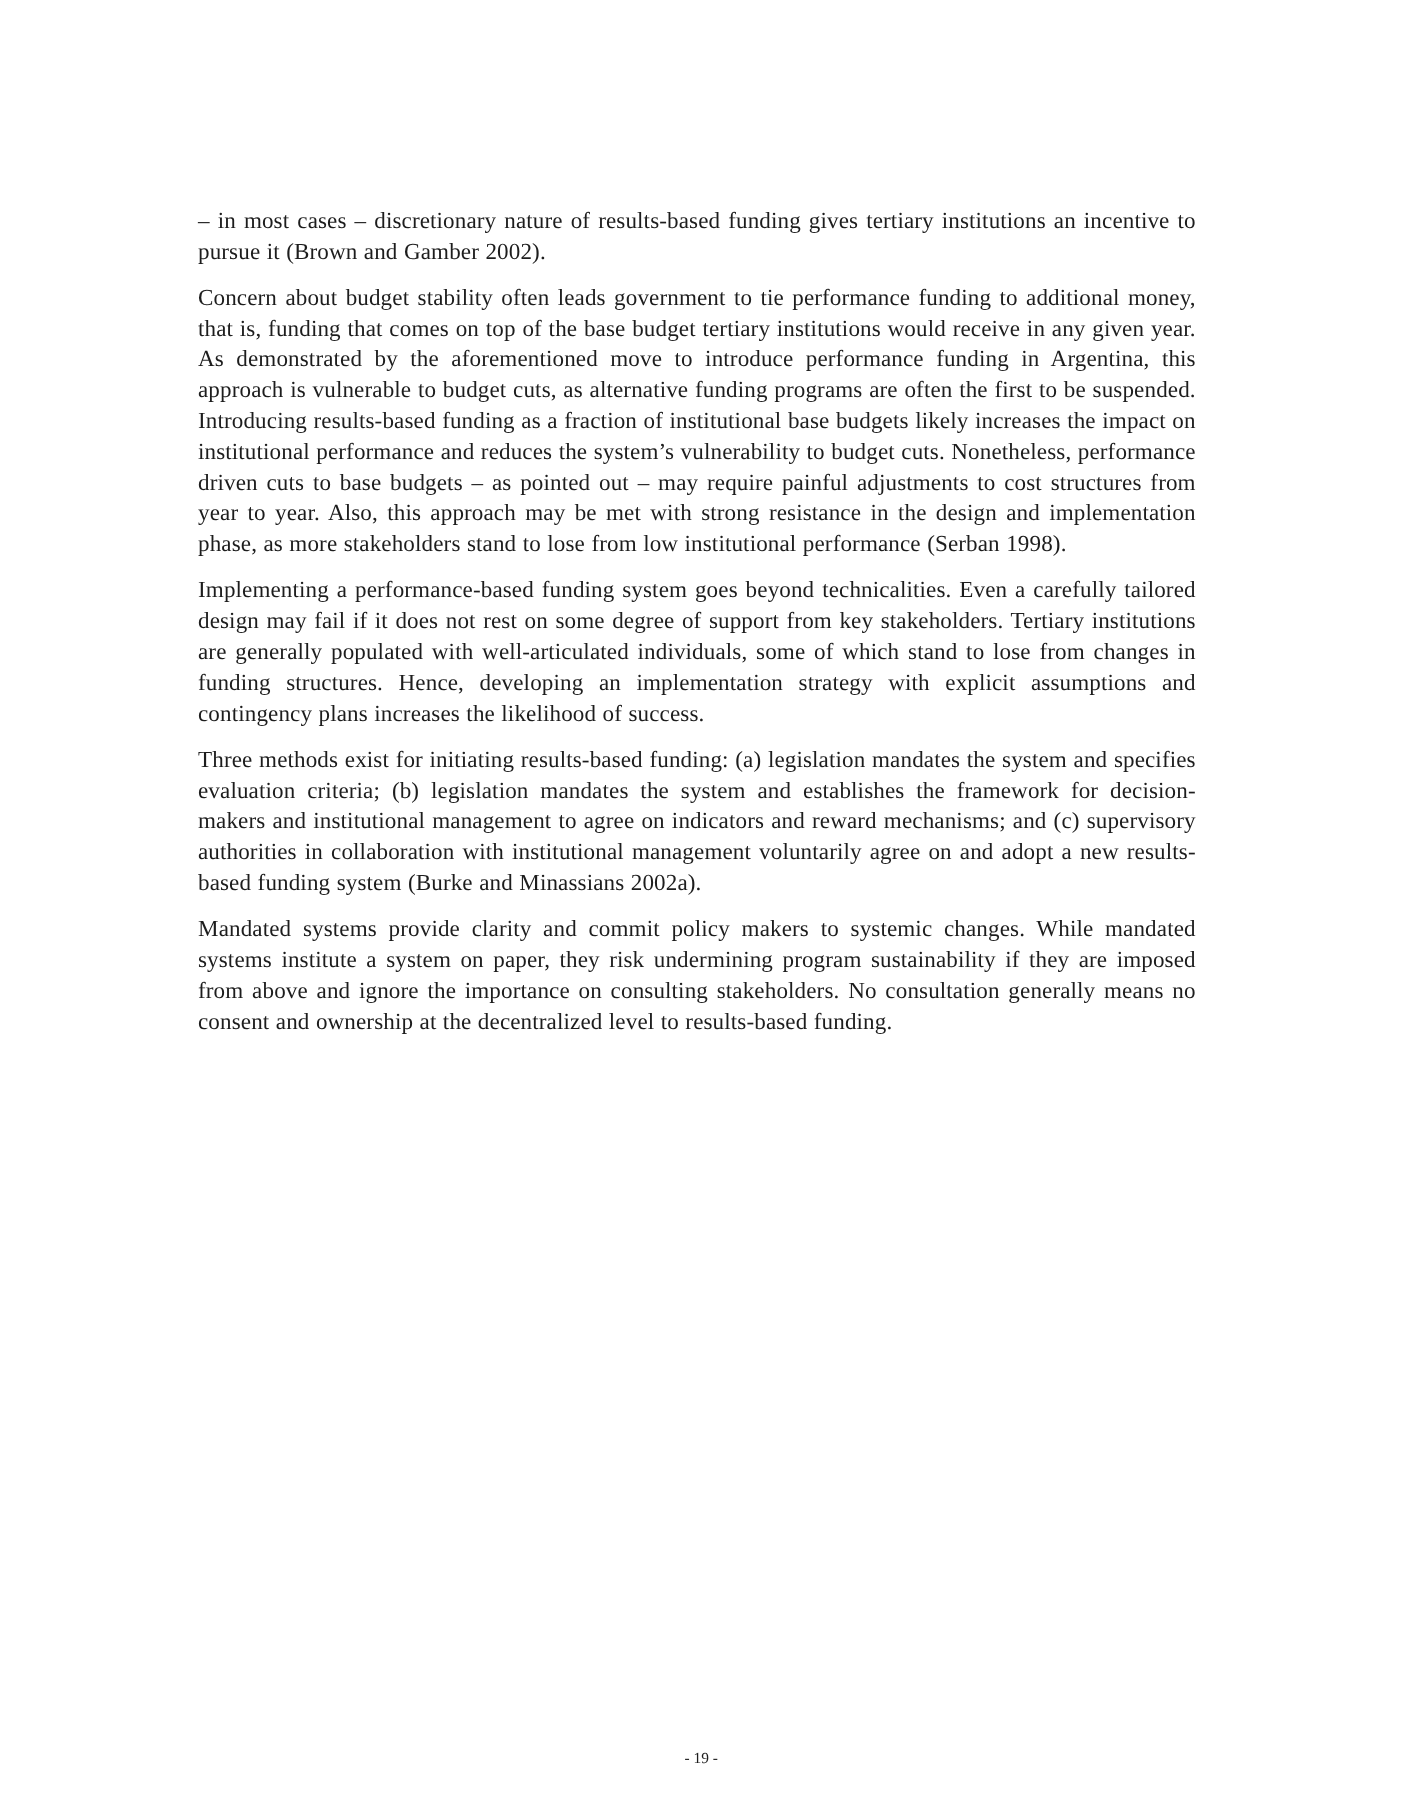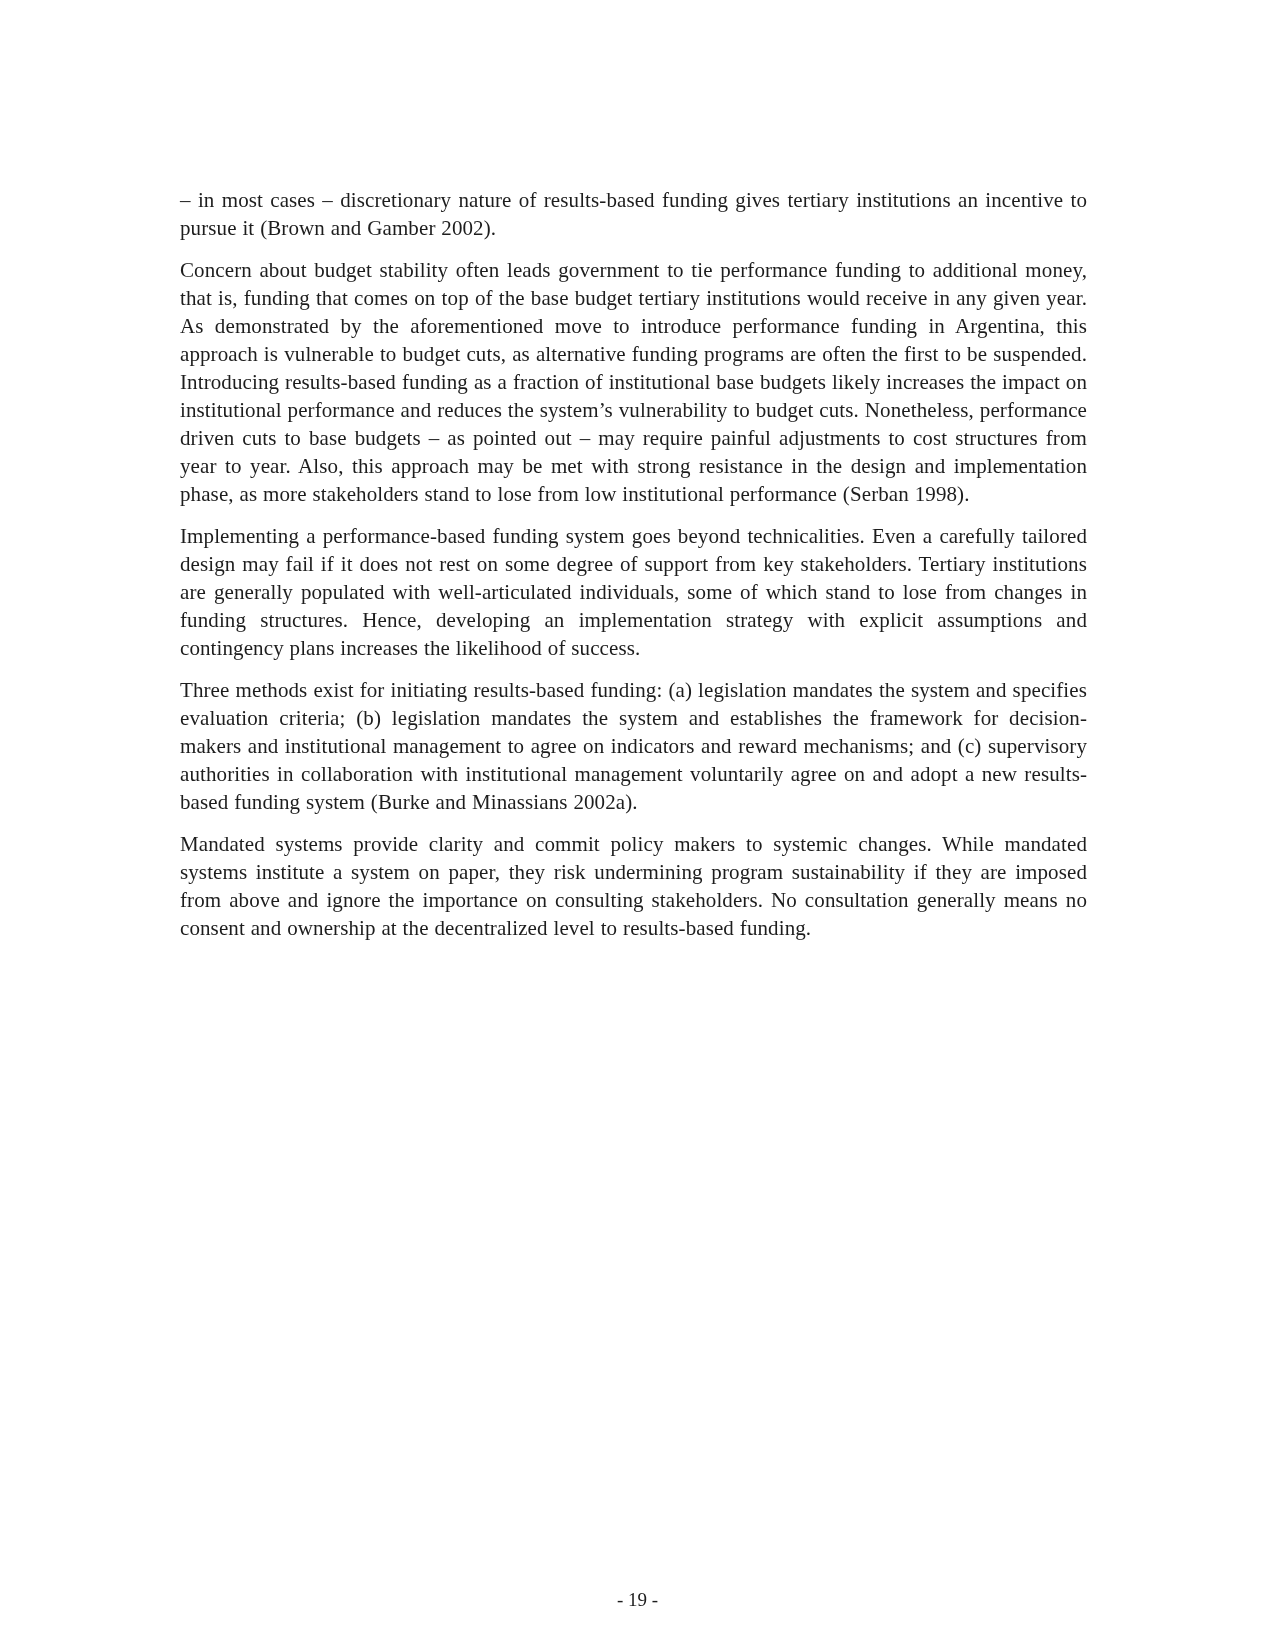--- a/index.html
+++ b/index.html
@@ -40,21 +40,21 @@
     font-variant: small-caps;
     letter-spacing: 1px;
     color: #161616;
   }
   .footer {
     position: absolute;
     left: 0;
     top: 1546px;
     width: 1275px;
     text-align: center;
-    font-size: 19px;
+    font-size: 14px;
     line-height: 28px;
     color: #1d1d1d;
   }
 </style>
 </head>
 <body>
 
 <div class="page">
   <div class="text-block">
     <p class="body-par">– in most cases – discretionary nature of results-based funding gives tertiary institutions an incentive to pursue it (Brown and Gamber 2002).</p>

